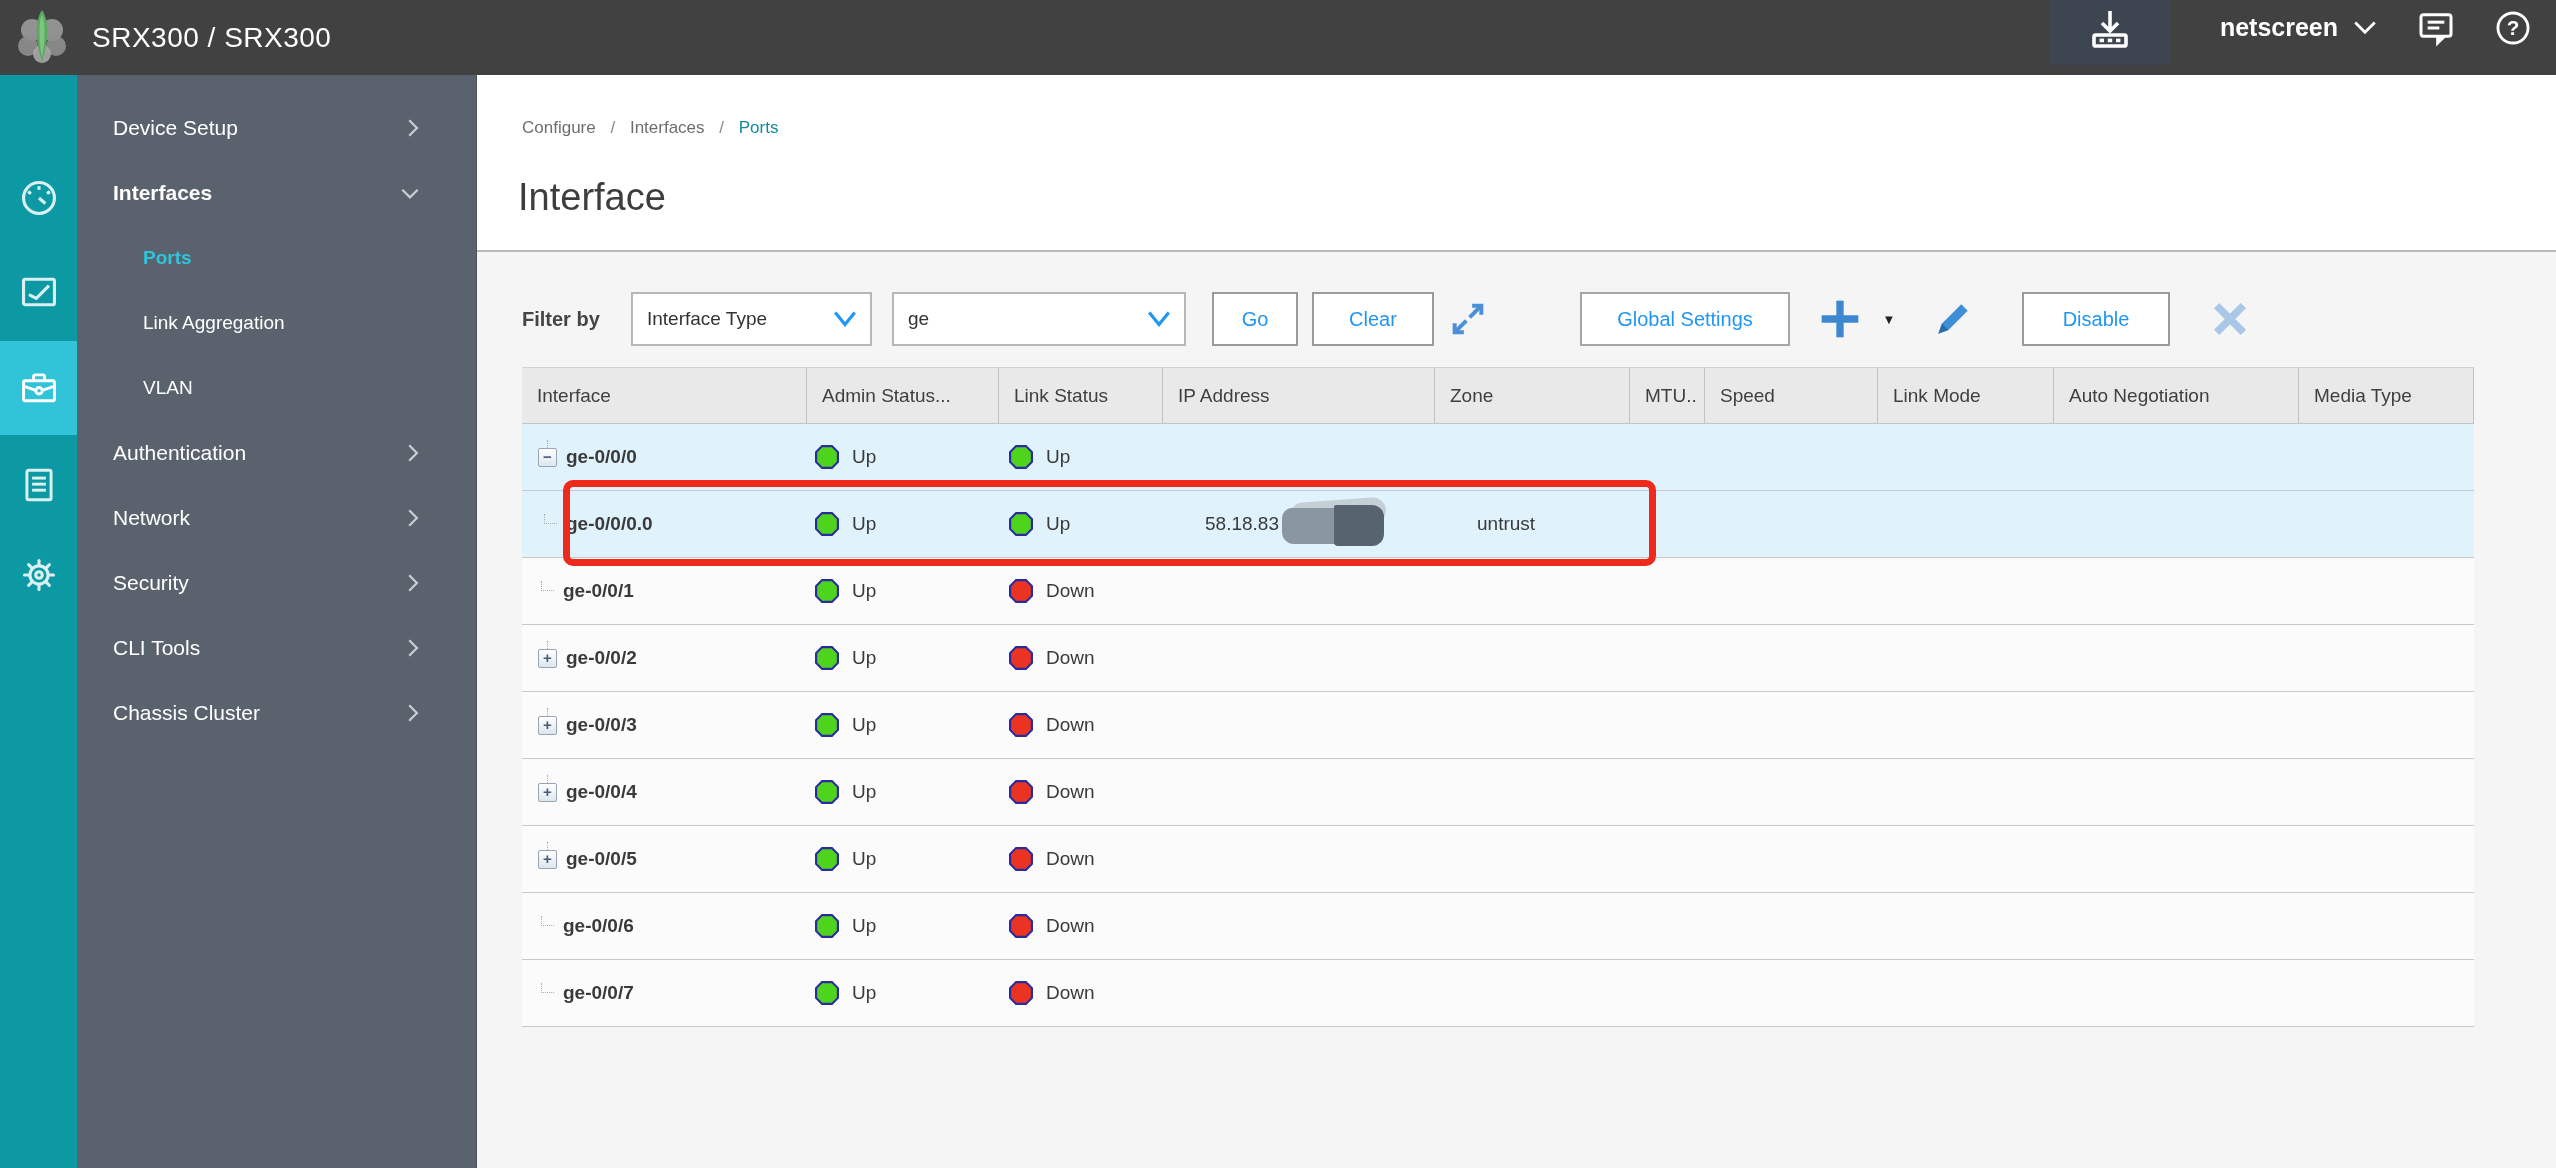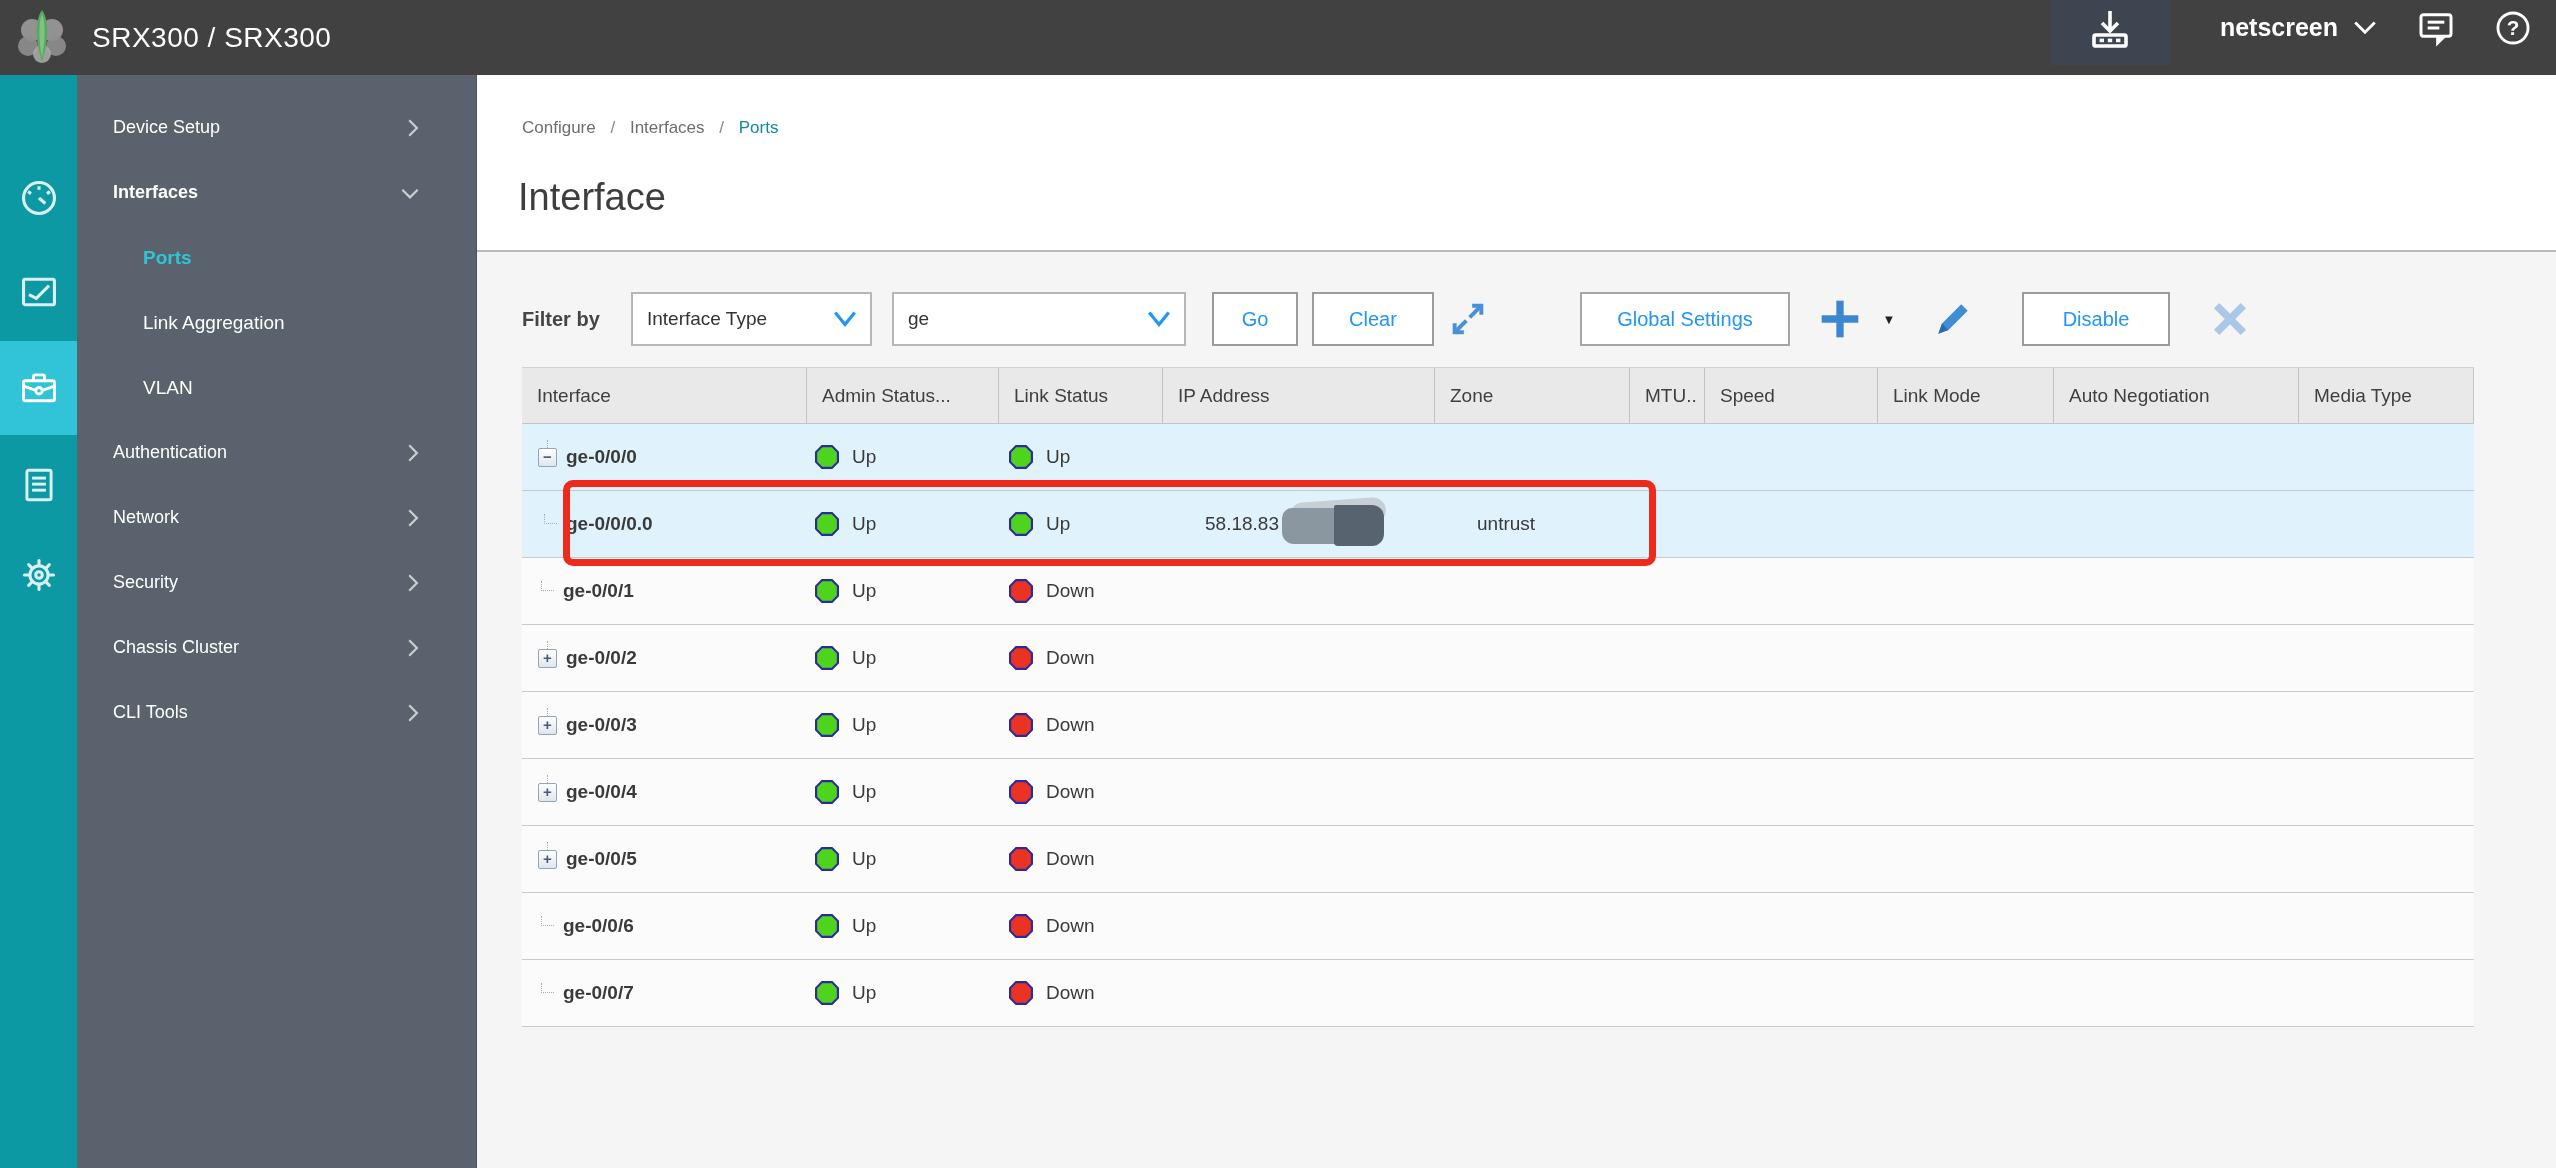--- a/index.html
+++ b/index.html
@@ -17,21 +17,21 @@
   .tb-icon{margin-left:38px;cursor:pointer;display:flex;align-items:center;}
   .tb-right{padding-right:24px;}
 
   
   .strip{position:absolute;left:0;top:75px;width:77px;height:1093px;background:#0c99a4;z-index:15;}
   .navicon{position:absolute;left:0;width:77px;height:94px;display:flex;align-items:center;justify-content:center;cursor:pointer;}
   .navicon.active{background:#31c3d8;}
 
   
   .sidebar{position:absolute;left:77px;top:75px;width:400px;height:1093px;background:#5a636d;border-right:1px solid #4a525b;z-index:14;box-sizing:border-box;padding-top:20px;}
-  .mitem{position:relative;height:65px;display:flex;align-items:center;padding-left:36px;color:#fff;font-size:18px;cursor:pointer;}
+  .mitem{position:relative;height:65px;display:flex;align-items:center;padding-left:36px;color:#fff;font-size:21px;cursor:pointer;}
   .mitem .chev{position:absolute;right:55px;top:50%;transform:translateY(-50%);}
   .mitem.bold span.lbl{font-weight:bold;}
   .mitem.sub{padding-left:66px;font-size:19px;}
   .mitem.sub.active .lbl{color:#2fc4d8;font-weight:bold;}
 
   
   .main-top{position:absolute;left:477px;top:75px;width:2079px;height:177px;background:#ffffff;}
   .divider{position:absolute;left:477px;top:250px;width:2079px;height:2px;background:#b9b9b9;}
   .main-body{position:absolute;left:477px;top:252px;width:2079px;height:916px;background:#f5f5f6;}
   .breadcrumb{position:absolute;left:522px;top:118px;font-size:17px;color:#6e6e6e;z-index:5;}
@@ -226,27 +226,27 @@
           <polyline points="4,3 11,10 4,17"></polyline>
         </svg>
     </div>
     <div class="mitem">
       <span class="lbl">Security</span>
       <svg class="chev" width="17" height="22" viewBox="0 0 14 20" fill="none" stroke="#c9ced3" stroke-width="2">
           <polyline points="4,3 11,10 4,17"></polyline>
         </svg>
     </div>
     <div class="mitem">
-      <span class="lbl">Chassis Cluster</span>
+      <span class="lbl">CLI Tools</span>
       <svg class="chev" width="17" height="22" viewBox="0 0 14 20" fill="none" stroke="#c9ced3" stroke-width="2">
           <polyline points="4,3 11,10 4,17"></polyline>
         </svg>
     </div>
     <div class="mitem">
-      <span class="lbl">CLI Tools</span>
+      <span class="lbl">Chassis Cluster</span>
       <svg class="chev" width="17" height="22" viewBox="0 0 14 20" fill="none" stroke="#c9ced3" stroke-width="2">
           <polyline points="4,3 11,10 4,17"></polyline>
         </svg>
     </div>
   </div>
 
   <div class="main-top"></div>
   <div class="divider"></div>
   <div class="main-body"></div>
 

